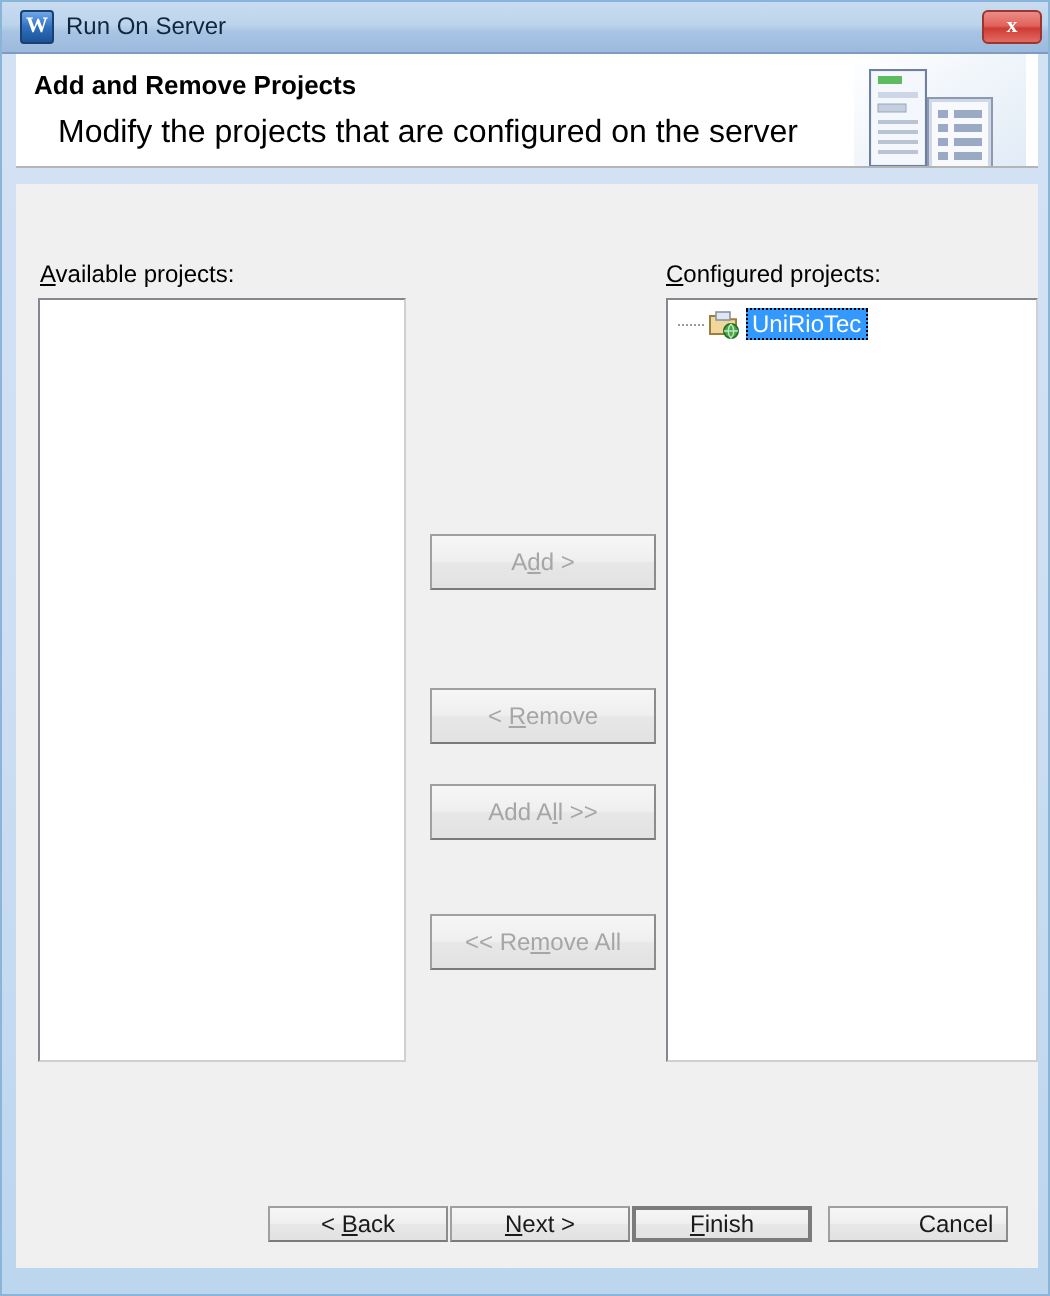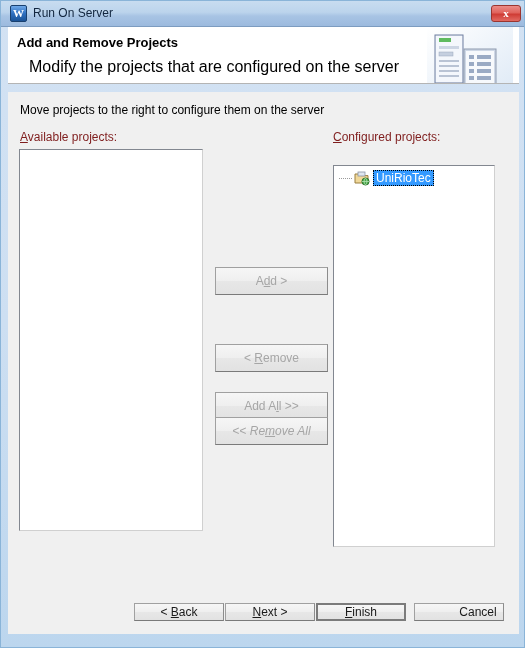--- a/index.html
+++ b/index.html
@@ -122,37 +122,37 @@
   }
   .instruction {
     position: absolute;
     left: 12px; top: 11px;
     font-size: 12px;
     color: #000000;
   }
   .col-label {
     position: absolute;
     font-size: 12px;
-    color: #7f1d1d;
+    color: #000000;
   }
   .label-left  { left: 12px;  top: 38px; }
   .label-right { left: 325px; top: 38px; }
   .mn { text-decoration: underline; }
 
   .listbox {
     position: absolute;
     background: #ffffff;
     border: 1px solid #828790;
     border-right-color: #d0d0d0;
     border-bottom-color: #d0d0d0;
     box-sizing: border-box;
     overflow: hidden;
   }
   .list-left  { left: 11px;  top: 57px; width: 184px; height: 382px; }
-  .list-right { left: 325px; top: 57px; width: 162px; height: 382px; margin-top: 16px; }
+  .list-right { left: 325px; top: 57px; width: 186px; height: 382px; }
 
   .tree-row {
     position: absolute;
     left: 4px; top: 4px;
     height: 16px;
     display: flex;
     align-items: center;
     white-space: nowrap;
   }
   .tree-dash {
@@ -203,21 +203,21 @@
     color: #a6a6a6;
     cursor: default;
   }
   .btn.default {
     border: 2px solid #7b7b7b;
   }
   .mid-btn { left: 207px; width: 113px; height: 28px; }
   .b-add       { top: 175px; }
   .b-remove    { top: 220px; margin-top: 32px; }
   .b-addall    { top: 300px; }
-  .b-removeall { top: 325px; font-style: italic; }
+  .b-removeall { top: 365px; }
 
   
   .foot-btn { top: 511px; width: 90px; height: 18px; }
   .f-back   { left: 126px; }
   .f-next   { left: 217px; }
   .f-finish { left: 308px; }
   .f-cancel { left: 406px; padding-left: 38px; }
 </style>
 </head>
 <body>
@@ -268,21 +268,20 @@
             <rect x="50" y="42" width="14" height="4"></rect>
           <rect x="42" y="49" width="5" height="4"></rect>
             <rect x="50" y="49" width="14" height="4"></rect>
         </g>
       </svg>
     </div>
   </div>
 
   <div class="body">
 
-    <div class="instruction">Move projects to the right to configure them on the server</div>
 
     <div class="col-label label-left">
       <span></span><span class="mn">A</span><span>vailable projects:</span>
     </div>
 
     <div class="col-label label-right">
       <span></span><span class="mn">C</span><span>onfigured projects:</span>
     </div>
 
     <div class="listbox list-left"></div>

